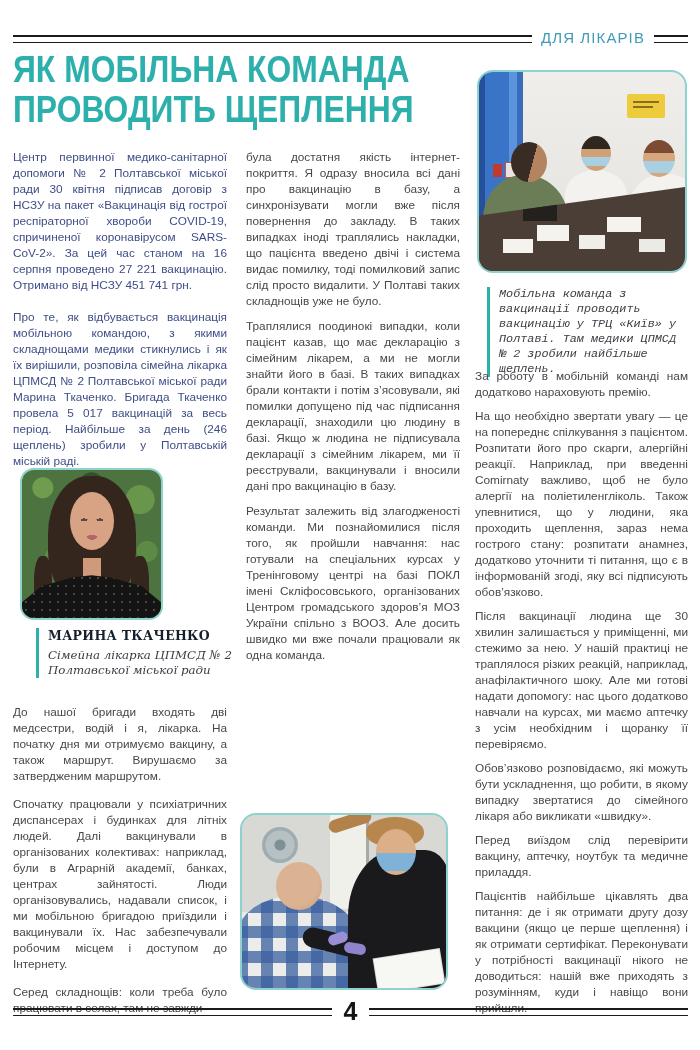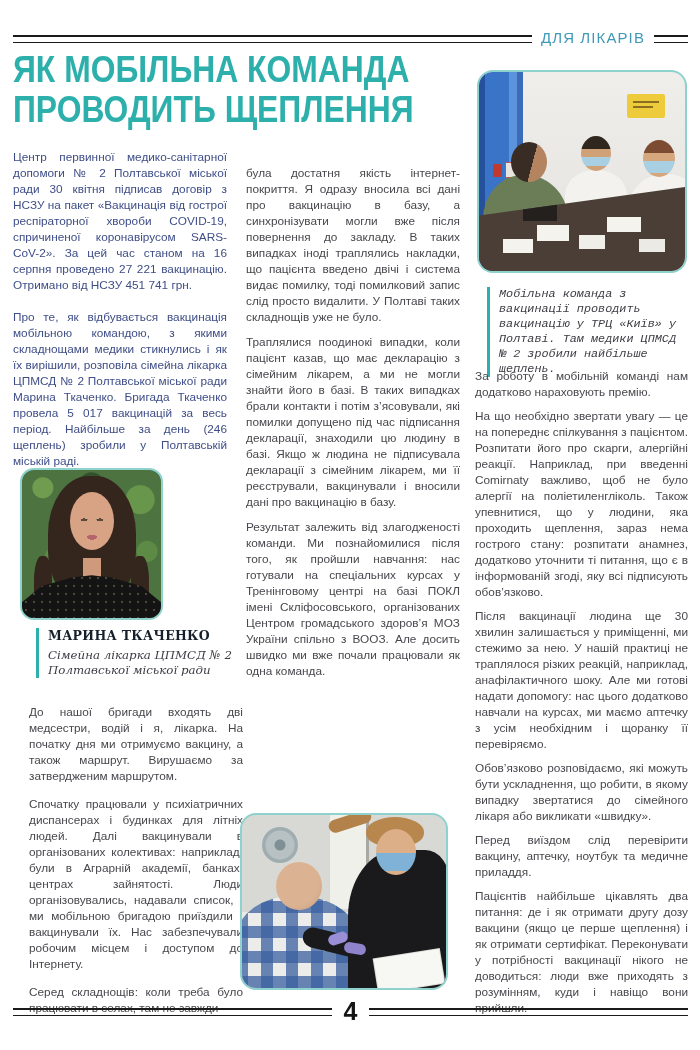--- a/index.html
+++ b/index.html
@@ -19,22 +19,22 @@
   .title{position:absolute;left:13px;top:50px;margin:0;color:#2db0ab;
     font-size:37px;line-height:40px;font-weight:700;white-space:nowrap;
     transform:scaleX(0.86);transform-origin:0 0;}
 
   
   .col{position:absolute;font-size:11.8px;line-height:16px;color:#47474d;text-align:justify;}
   .col p{margin:0 0 12px 0;}
   .col.lead{color:#3e4d87;}
   .col.lead p{margin-bottom:16px;}
   #col1-lead{left:13px;top:149px;width:214px;}
-  #col1-body{left:29px;top:704px;width:214px;}
-  #col2-body{left:246px;top:149px;width:214px;margin-top:16px;}
+  #col1-body{left:13px;top:704px;width:214px;}
+  #col2-body{left:246px;top:149px;width:214px;}
   #col2-body p{margin-bottom:9px;}
   #col3-body{left:475px;top:368px;width:213px;}
   #col3-body p{margin-bottom:8px;}
 
   
   .caption{font-family:Liberation Mono, monospace;font-style:italic;font-size:11.8px;line-height:15px;
     color:#3c3c44;border-left:3px solid #2db0ab;padding-left:9px;}
   #caption-team{position:absolute;left:487px;top:287px;width:180px;}
   #profile{position:absolute;left:36px;top:628px;width:186px;border-left:3px solid #2db0ab;padding-left:9px;}
   .profile-name{font-family:"DejaVu Serif",serif;font-weight:bold;font-size:12.5px;color:#16202c;
@@ -202,21 +202,21 @@
     <div class="v-ponytail"></div>
     <div class="v-nurse-head"></div>
   </div>
 
   <div class="col" id="col3-body">
     <p>За роботу в мобільній команді нам додатково нараховують премію.</p>
     <p>На що необхідно звертати увагу — це на попереднє спілкування з пацієнтом. Розпитати його про скарги, алергійні реакції. Наприклад, при введенні Comirnaty важливо, щоб не було алергії на поліетиленгліколь. Також упевнитися, що у людини, яка проходить щеплення, зараз нема гострого стану: розпитати анамнез, додатково уточнити ті питання, що є в інформованій згоді, яку всі підписують обов’язково.</p>
     <p>Після вакцинації людина ще 30 хвилин залишається у приміщенні, ми стежимо за нею. У нашій практиці не траплялося різких реакцій, наприклад, анафілактичного шоку. Але ми готові надати допомогу: нас цього додатково навчали на курсах, ми маємо аптечку з усім необхідним і щоранку її перевіряємо.</p>
     <p>Обов’язково розповідаємо, які можуть бути ускладнення, що робити, в якому випадку звертатися до сімейного лікаря або викликати «швидку».</p>
     <p>Перед виїздом слід перевірити вакцину, аптечку, ноутбук та медичне приладдя.</p>
-    <p>Пацієнтів найбільше цікавлять два питання: де і як отримати другу дозу вакцини (якщо це перше щеплення) і як отримати сертифікат. Переконувати у потрібності вакцинації нікого не доводиться: люди вже приходять з розумінням, куди і навіщо вони прийшли.</p>
+    <p>Пацієнтів найбільше цікавлять два питання: де і як отримати другу дозу вакцини (якщо це перше щеплення) і як отримати сертифікат. Переконувати у потрібності вакцинації нікого не доводиться: нашій вже приходять з розумінням, куди і навіщо вони прийшли.</p>
   </div>
 
   <div class="footer">
     <div class="rule"></div>
     <div class="page-number">4</div>
     <div class="rule"></div>
   </div>
 
 </div>
 

